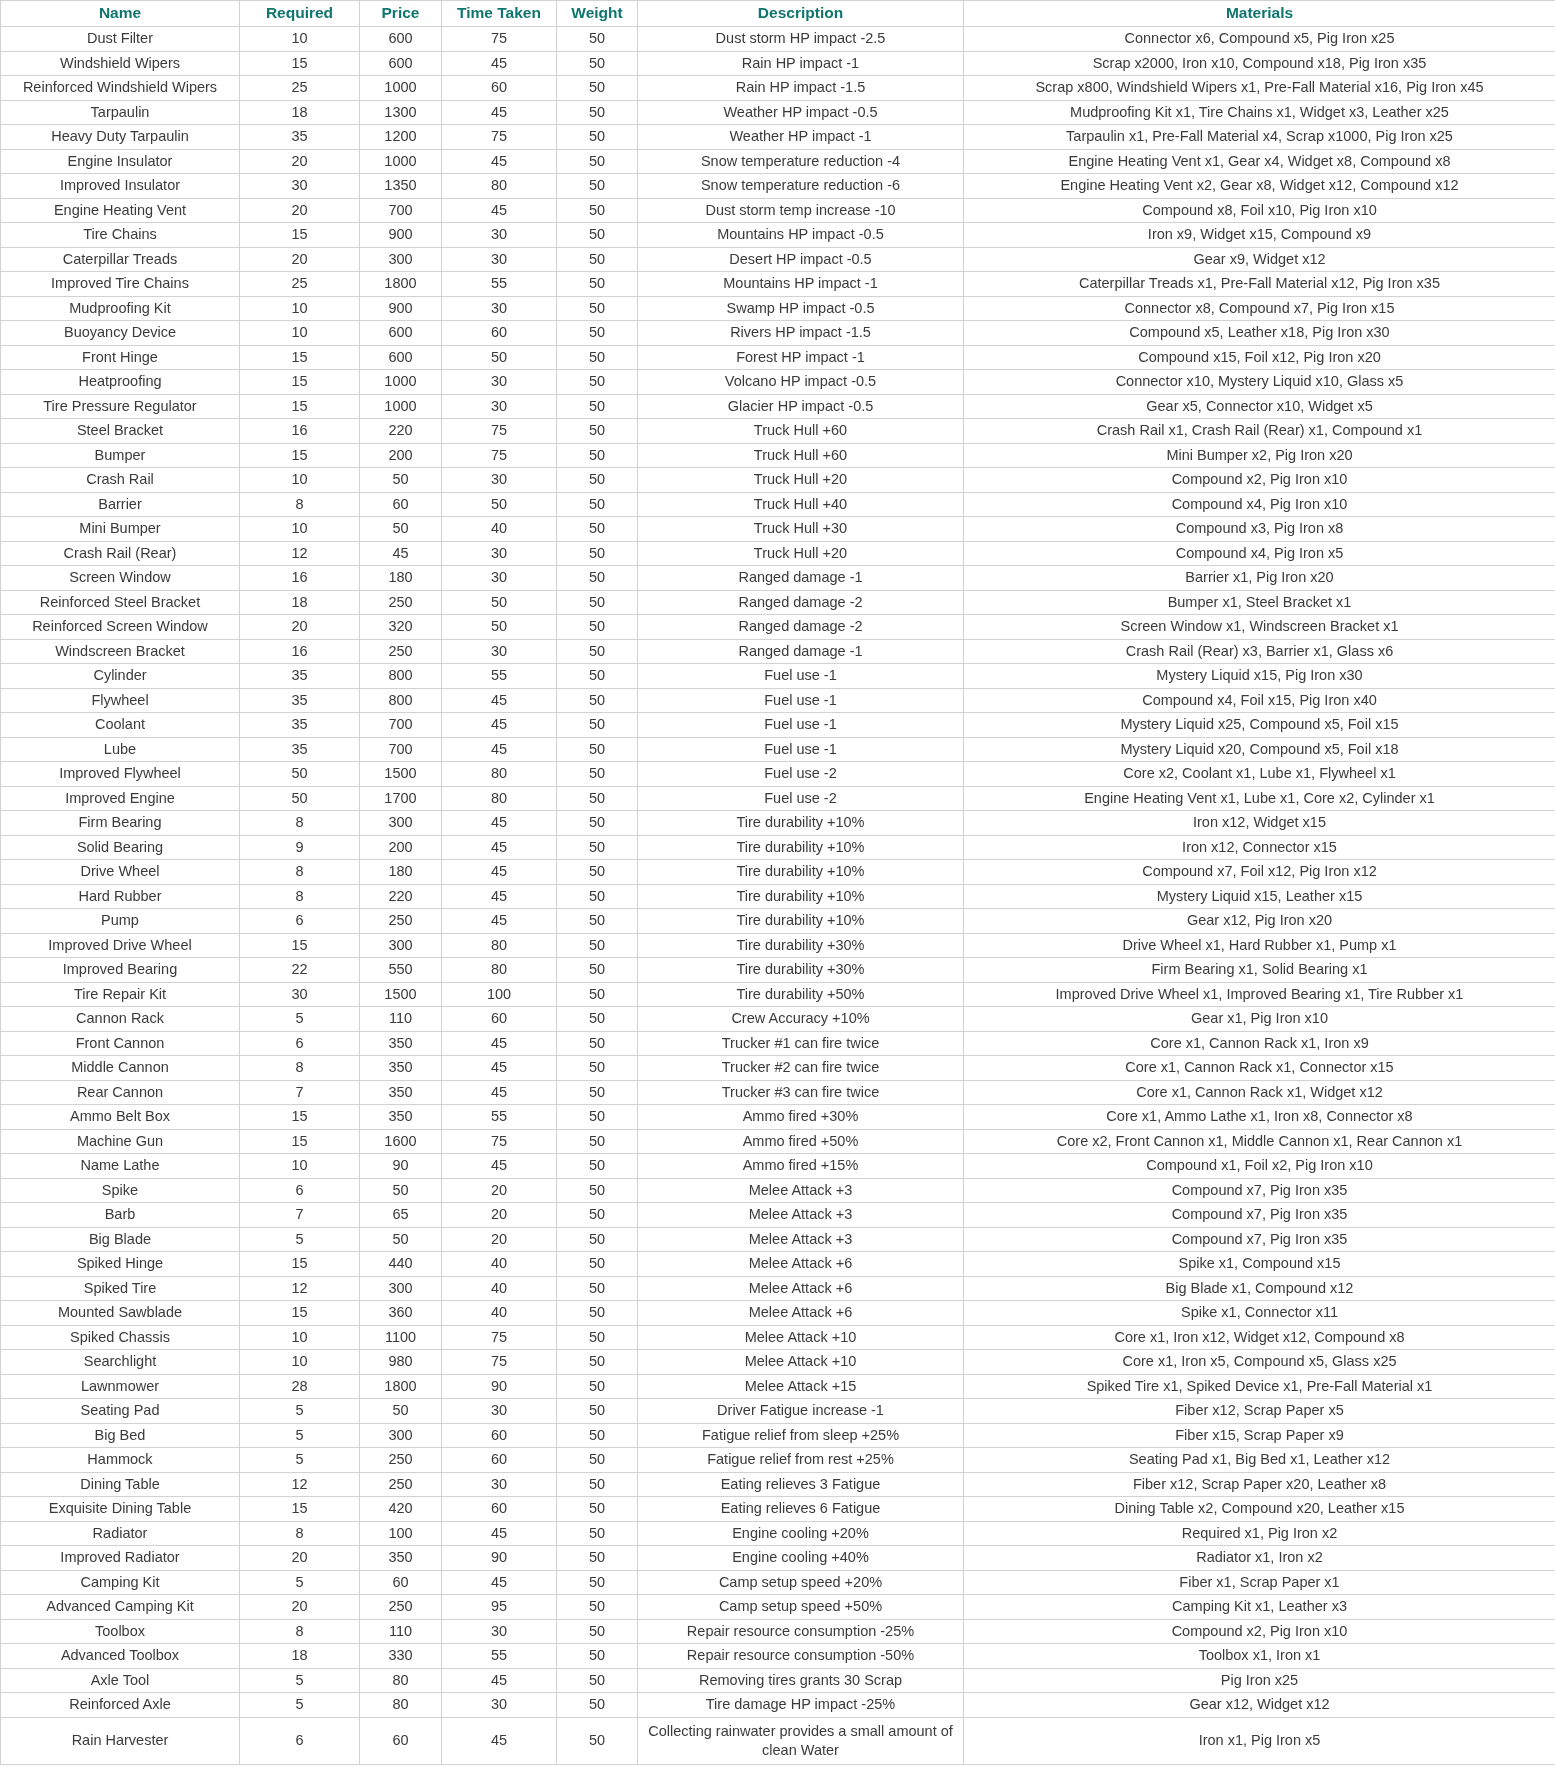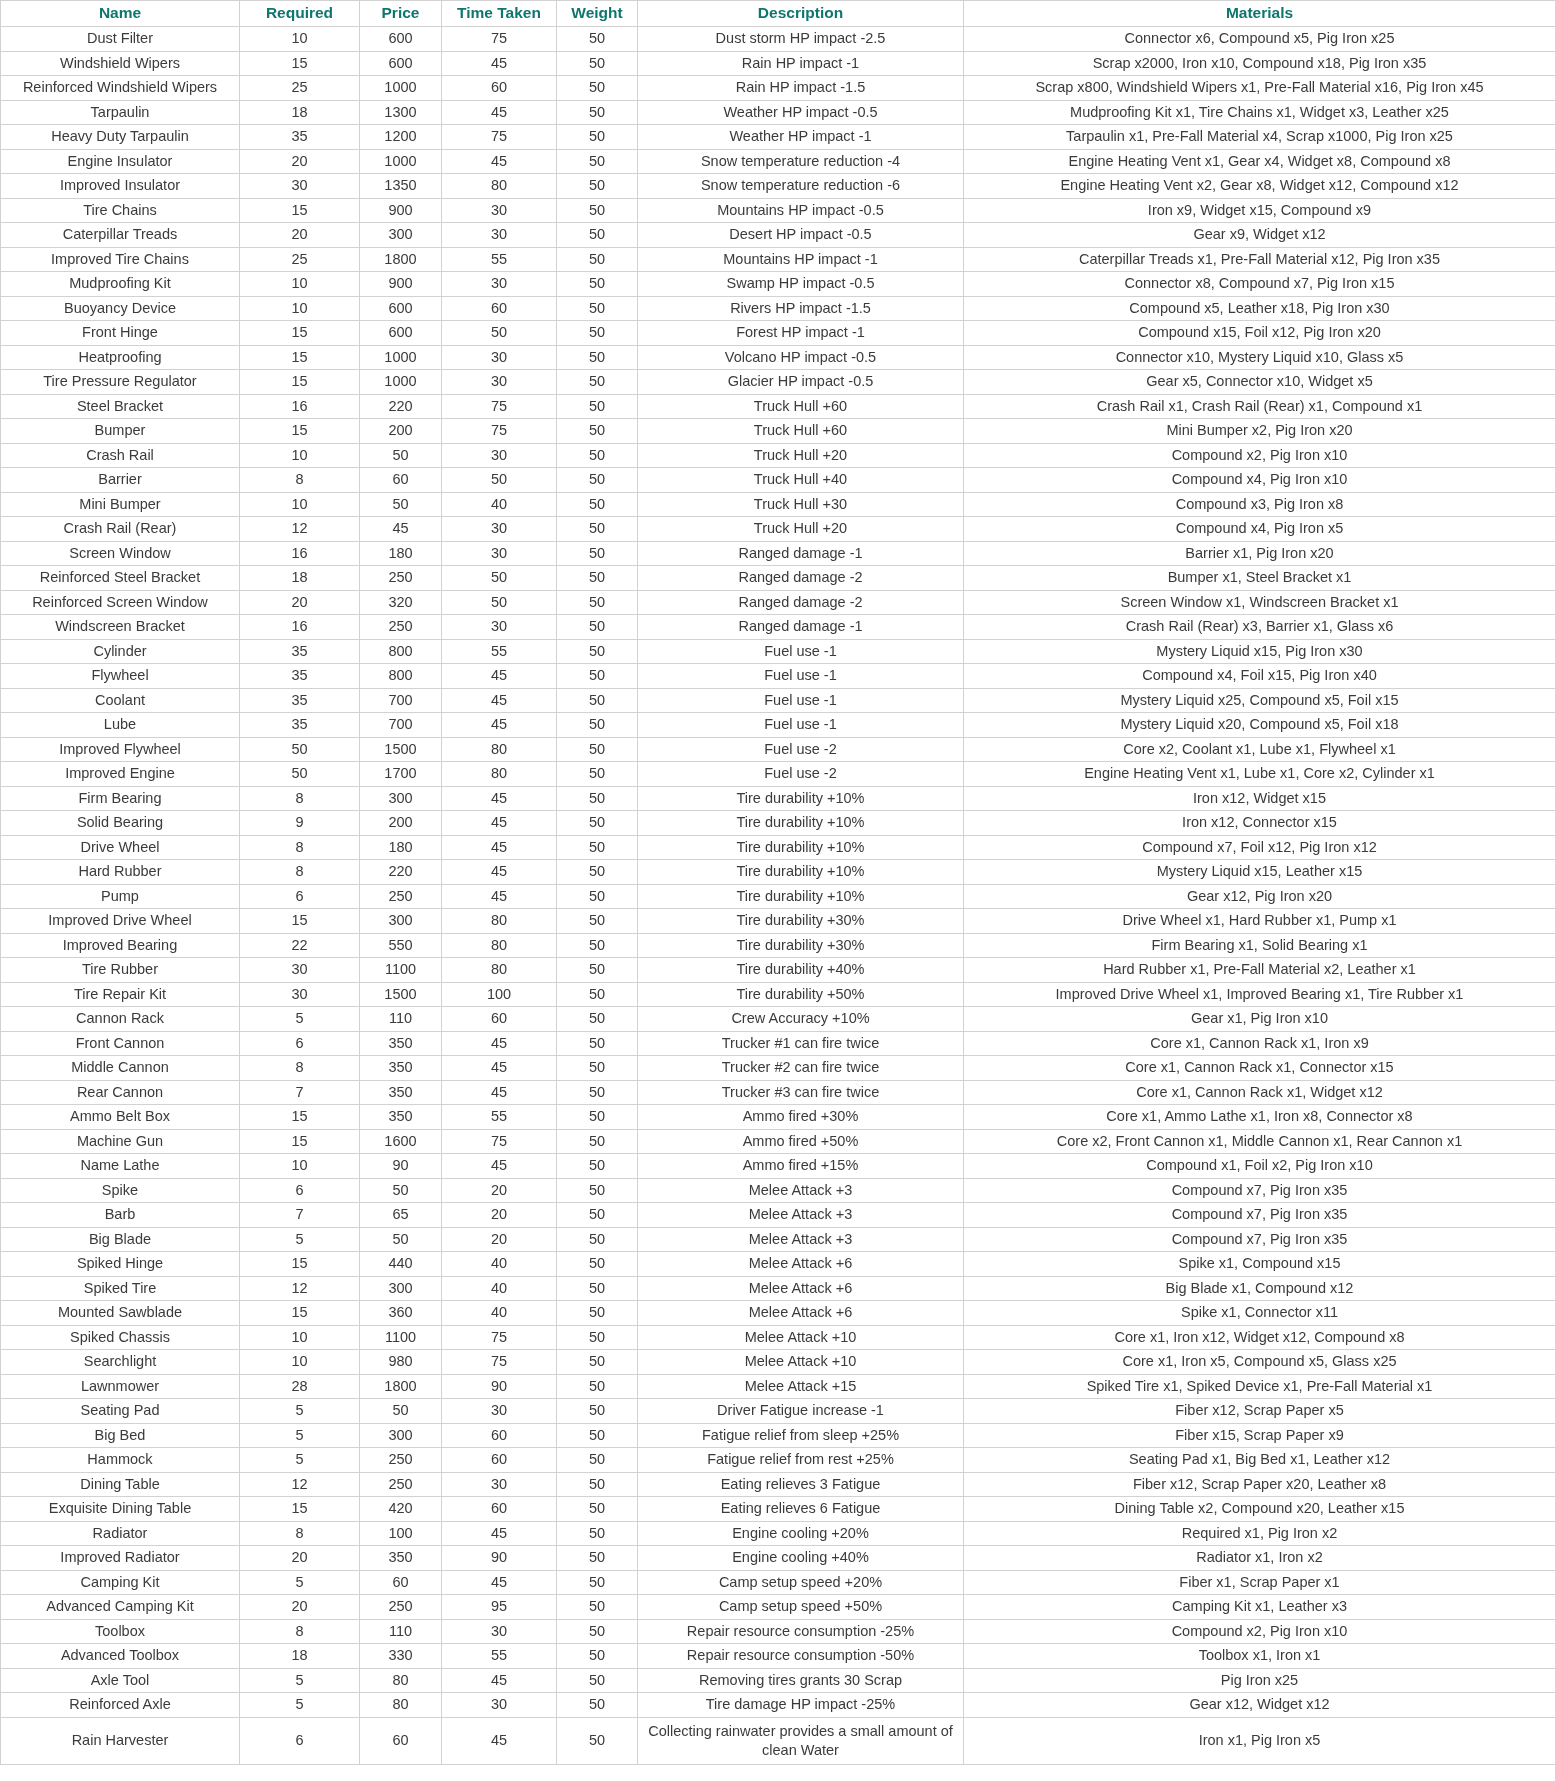--- a/index.html
+++ b/index.html
@@ -133,20 +133,29 @@
         <tr>
           <td>Improved Insulator</td>
           <td>30</td>
           <td>1350</td>
           <td>80</td>
           <td>50</td>
           <td>Snow temperature reduction -6</td>
           <td>Engine Heating Vent x2, Gear x8, Widget x12, Compound x12</td>
         </tr>
         <tr>
+          <td>Engine Heating Vent</td>
+          <td>20</td>
+          <td>700</td>
+          <td>45</td>
+          <td>50</td>
+          <td>Dust storm temp increase -10</td>
+          <td>Compound x8, Foil x10, Pig Iron x10</td>
+        </tr>
+        <tr>
           <td>Tire Chains</td>
           <td>15</td>
           <td>900</td>
           <td>30</td>
           <td>50</td>
           <td>Mountains HP impact -0.5</td>
           <td>Iron x9, Widget x15, Compound x9</td>
         </tr>
         <tr>
           <td>Caterpillar Treads</td>
@@ -410,29 +419,20 @@
           <td>Drive Wheel x1, Hard Rubber x1, Pump x1</td>
         </tr>
         <tr>
           <td>Improved Bearing</td>
           <td>22</td>
           <td>550</td>
           <td>80</td>
           <td>50</td>
           <td>Tire durability +30%</td>
           <td>Firm Bearing x1, Solid Bearing x1</td>
-        </tr>
-        <tr>
-          <td>Tire Rubber</td>
-          <td>30</td>
-          <td>1100</td>
-          <td>80</td>
-          <td>50</td>
-          <td>Tire durability +40%</td>
-          <td>Hard Rubber x1, Pre-Fall Material x2, Leather x1</td>
         </tr>
         <tr>
           <td>Tire Repair Kit</td>
           <td>30</td>
           <td>1500</td>
           <td>100</td>
           <td>50</td>
           <td>Tire durability +50%</td>
           <td>Improved Drive Wheel x1, Improved Bearing x1, Tire Rubber x1</td>
         </tr>

